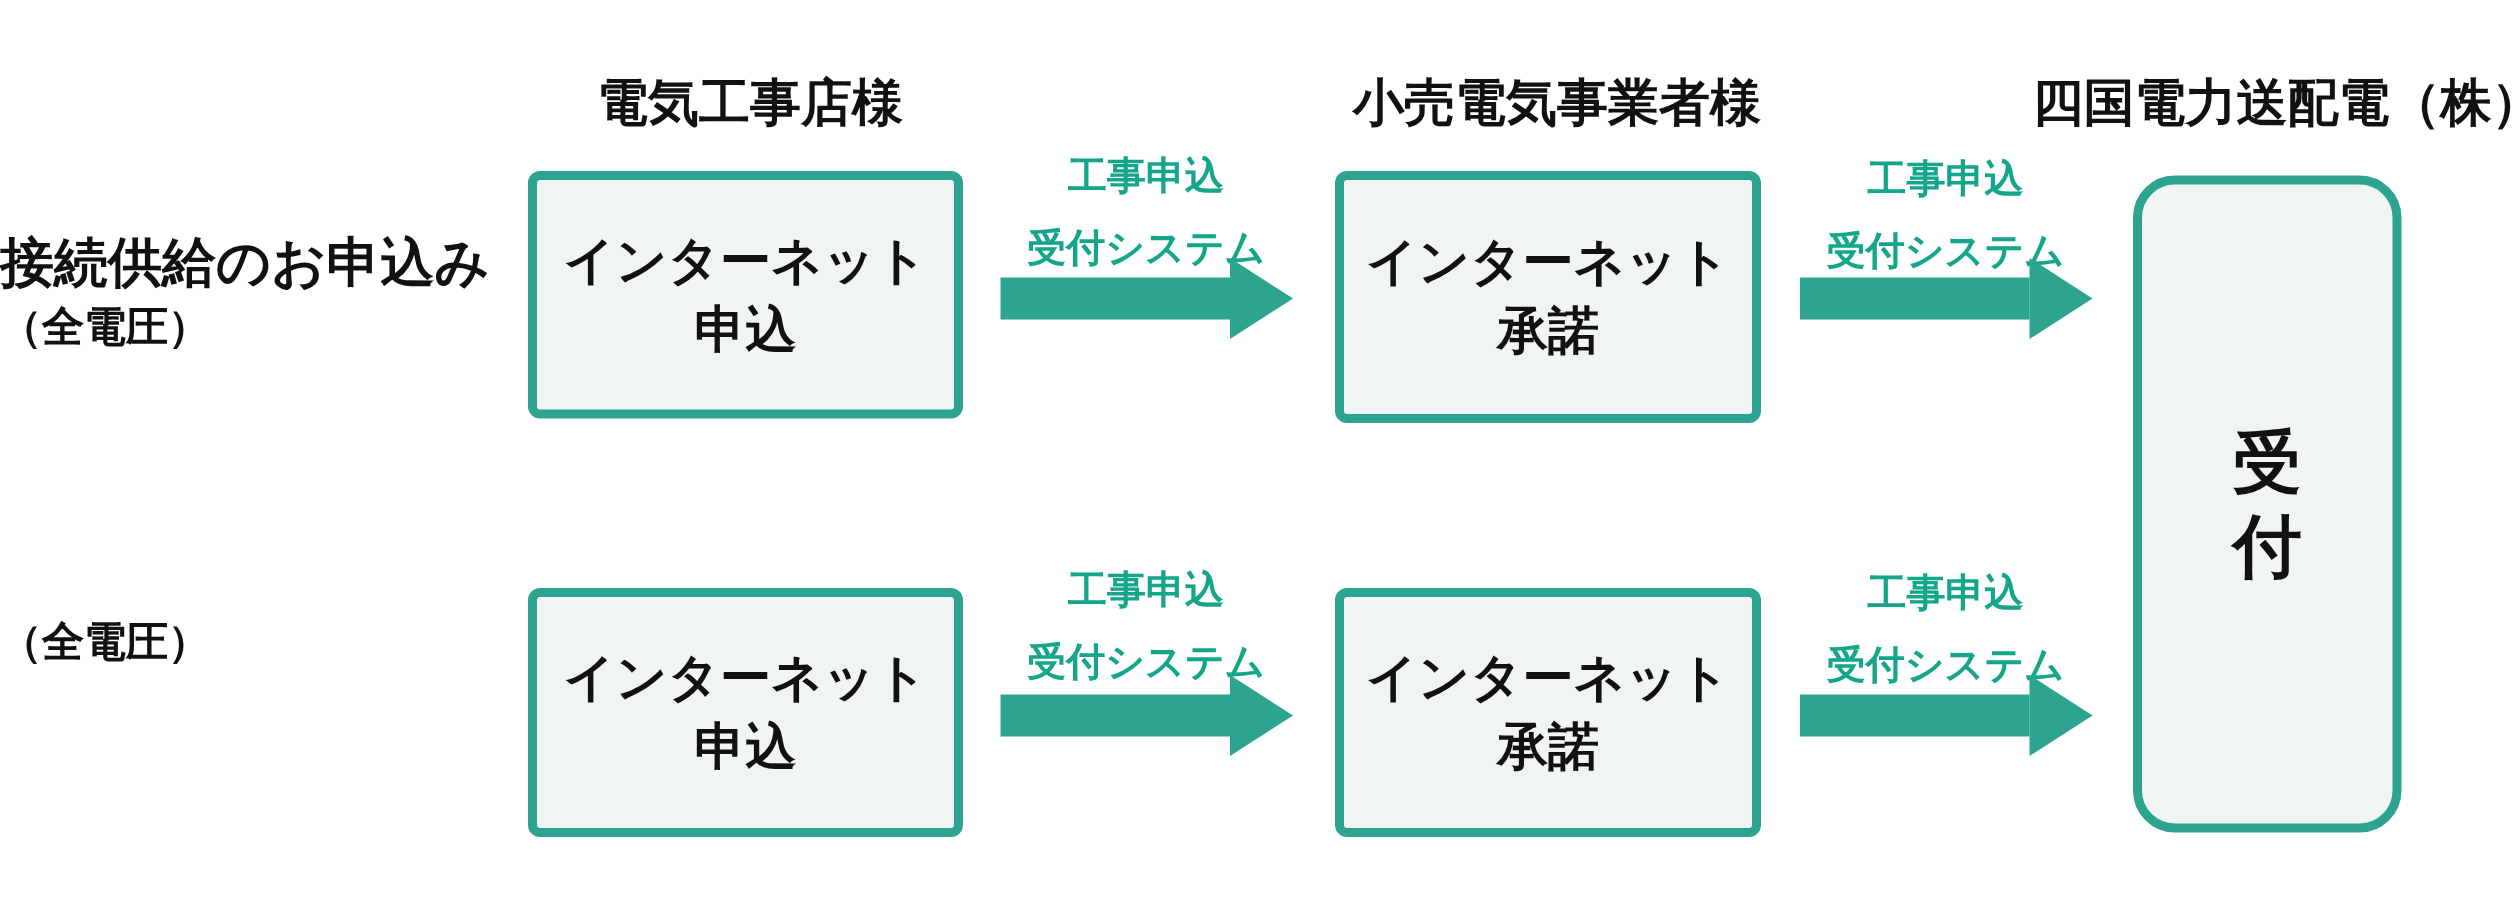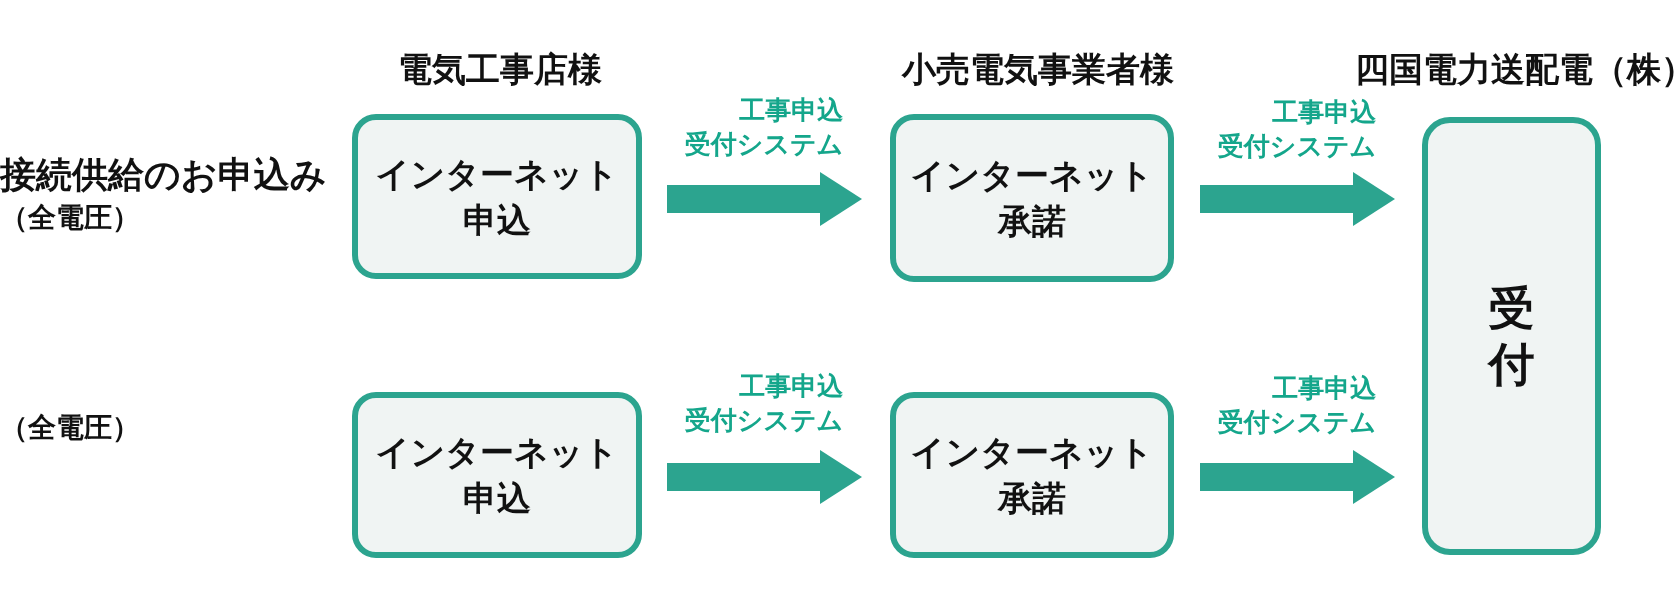--- a/index.html
+++ b/index.html
@@ -32,21 +32,21 @@
   .row-label{
     position:absolute;left:0;width:360px;
     text-align:left;font-weight:bold;color:var(--text);
   }
   .row-label .main{font-size:36px;line-height:48px;}
   .row-label .sub{font-size:28px;line-height:38px;}
   .proc-box{
     position:absolute;box-sizing:border-box;
     background:var(--box_fill);
     border:6px solid var(--teal);
-    border-radius:24px;
+    border-radius:8px;
     display:flex;align-items:center;justify-content:center;
     text-align:center;
     font-size:34px;font-weight:bold;line-height:46px;
     color:var(--text);
   }
   .reception{
     border-radius:28px;
     font-size:46px;line-height:56px;
   }
   .arrow{position:absolute;}
@@ -57,22 +57,22 @@
   .arrow .head{
     position:absolute;top:0;
     width:0;height:0;
     border-top:27px solid transparent;
     border-bottom:27px solid transparent;
     border-left:42px solid var(--teal);
   }
   .arrow-label{
     position:absolute;
     transform:translateX(-50%);
-    text-align:right;
-    font-size:26px;font-weight:bold;line-height:34px;
+    text-align:center;
+    font-size:26px;font-weight:bold;line-height:48px;
     color:var(--teal_text);
     white-space:pre-line;
   }
 </style>
 </head>
 <body>
 
 <div class="canvas">
 
   <div class="col-header" style="left:500px;">電気工事店様</div>

